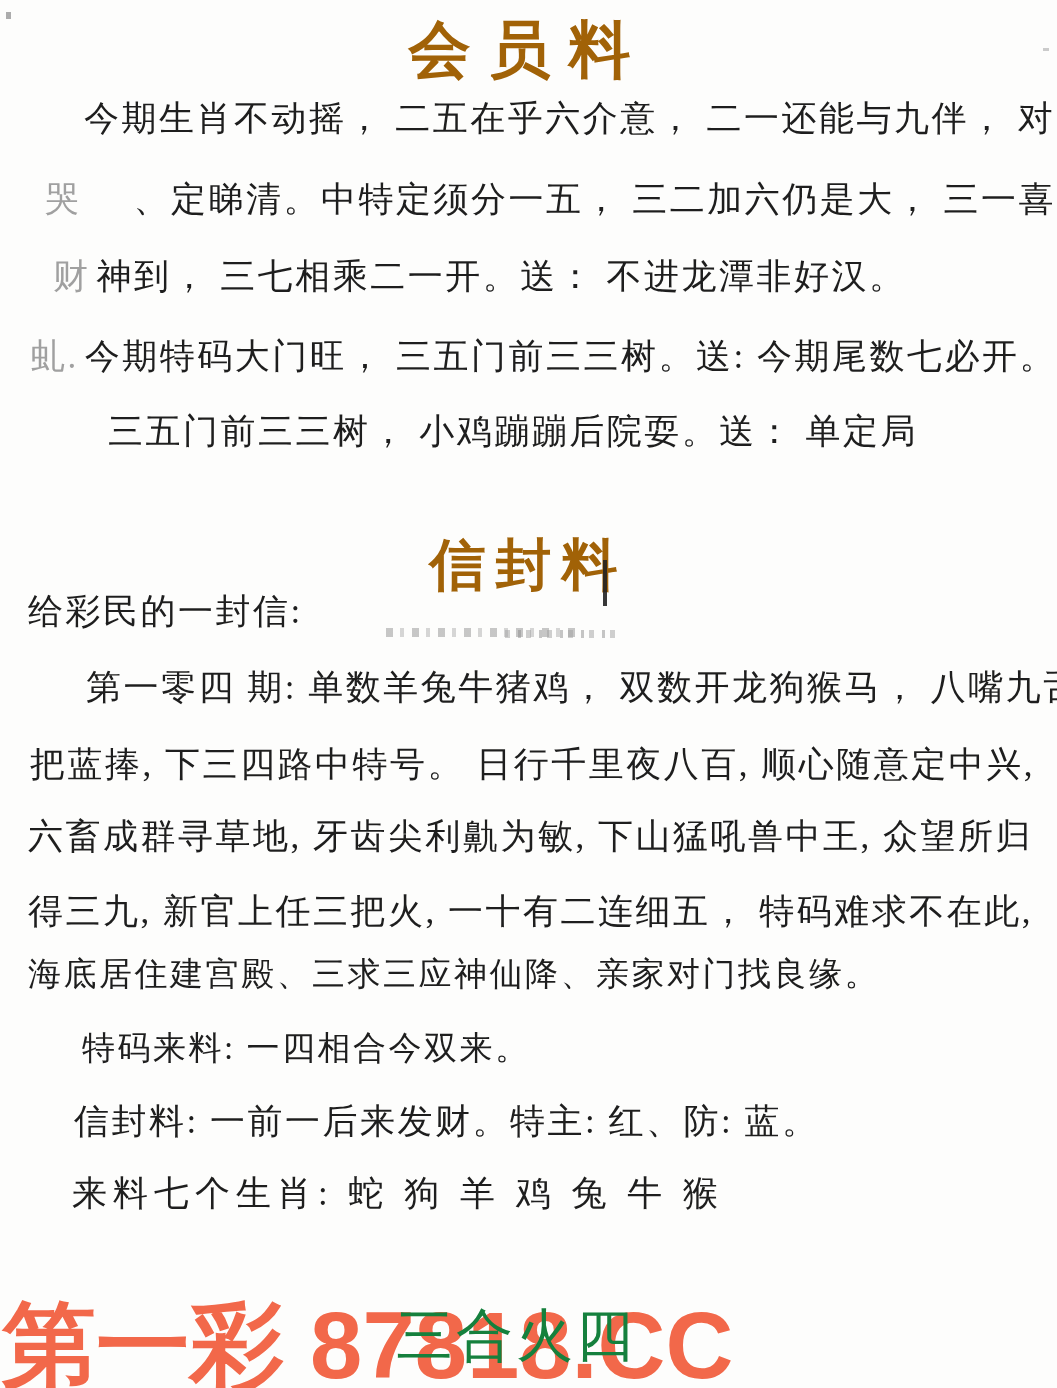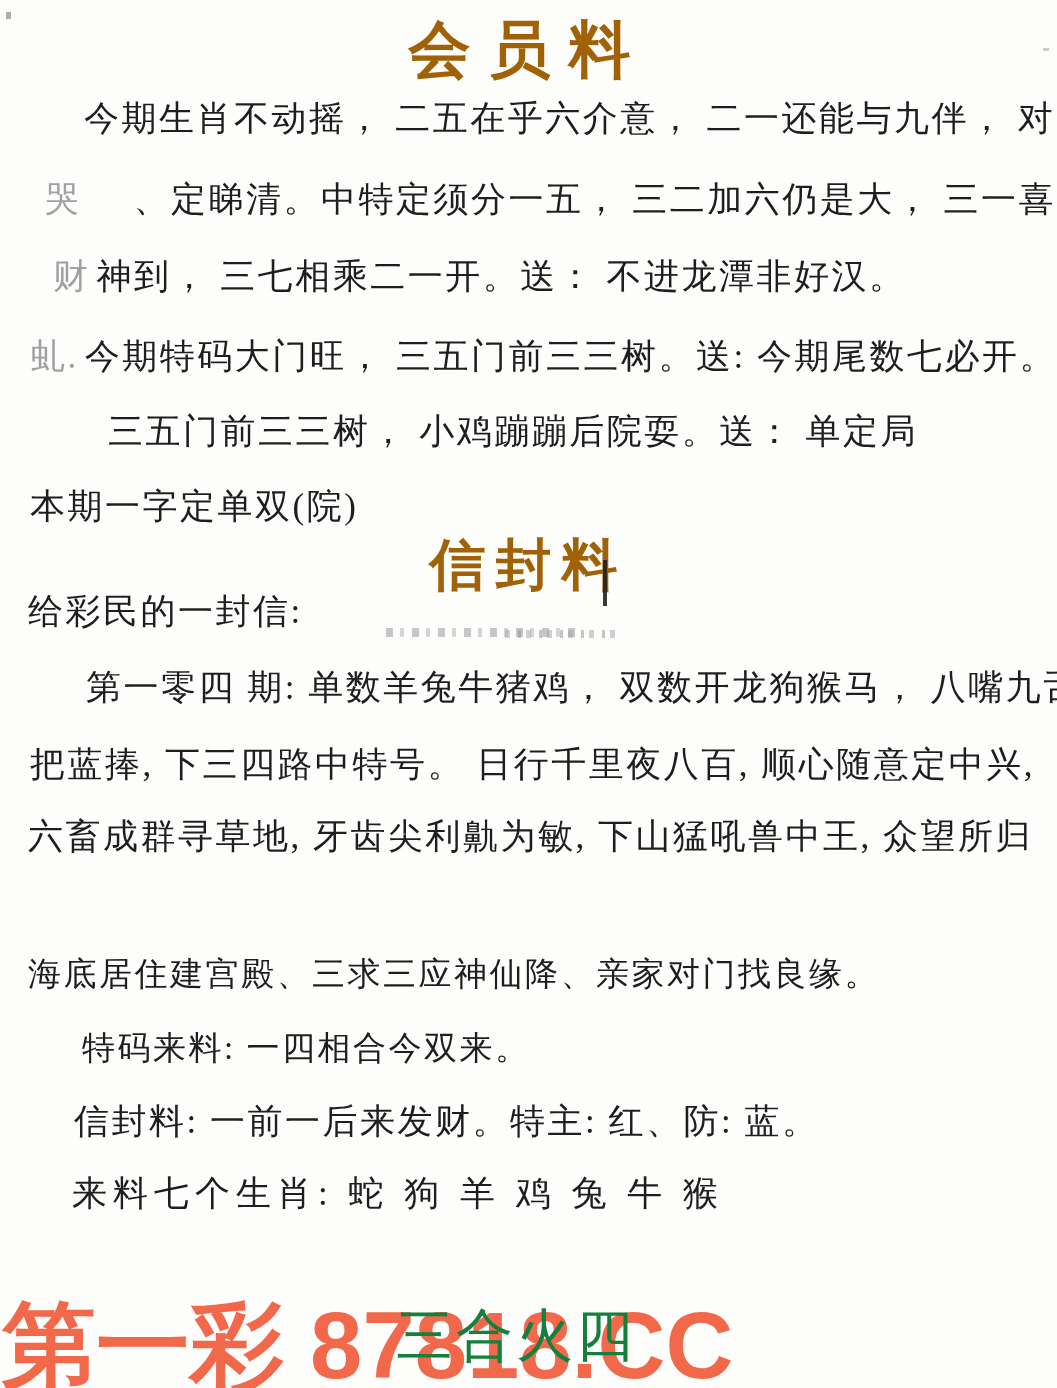--- a/index.html
+++ b/index.html
@@ -99,34 +99,32 @@
   </div>
   <div id="m-line-2" class="line">
     <span class="prefix">财</span><span>神到， 三七相乘二一开。送： 不进龙潭非好汉。</span>
   </div>
   <div id="m-line-3" class="line">
     <span class="prefix">虬.</span><span>今期特码大门旺， 三五门前三三树。送: 今期尾数七必开。</span>
   </div>
   <div id="m-line-4" class="line">
     <span>三五门前三三树， 小鸡蹦蹦后院耍。送： 单定局</span>
   </div>
-  <div id="m-line-5" class="line">
-    <span>本期一字定单双(院)</span>
-  </div>
 
   <div id="envelope-title" class="big-title">信封料</div>
   <div class="stray-stroke"></div>
   <div class="print-artifact"></div>
   <div class="print-artifact2"></div>
 
   <div id="e-intro" class="line">给彩民的一封信:</div>
 
   <div id="e-line-0" class="line">第一零四 期: 单数羊兔牛猪鸡， 双数开龙狗猴马， 八嘴九舌</div>
   <div id="e-line-1" class="line">把蓝捧, 下三四路中特号。 日行千里夜八百, 顺心随意定中兴,</div>
   <div id="e-line-2" class="line">六畜成群寻草地, 牙齿尖利鼽为敏, 下山猛吼兽中王, 众望所归</div>
+  <div id="e-line-3" class="line">得三九, 新官上任三把火, 一十有二连细五， 特码难求不在此,</div>
   <div id="e-line-4" class="line">海底居住建宫殿、三求三应神仙降、亲家对门找良缘。</div>
   <div id="e-line-5" class="line">特码来料: 一四相合今双来。</div>
   <div id="e-line-6" class="line">信封料:  一前一后来发财。特主:  红、防:  蓝。</div>
   <div id="e-line-7" class="line">来料七个生肖: 蛇 狗 羊 鸡 兔 牛 猴</div>
 
   <div class="watermark" style="color: rgb(242, 104, 74);">第一彩 87818.CC</div>
   <div class="overlay-hand">三合火四</div>
 
   <div class="speck1"></div>
   <div class="speck2"></div>

